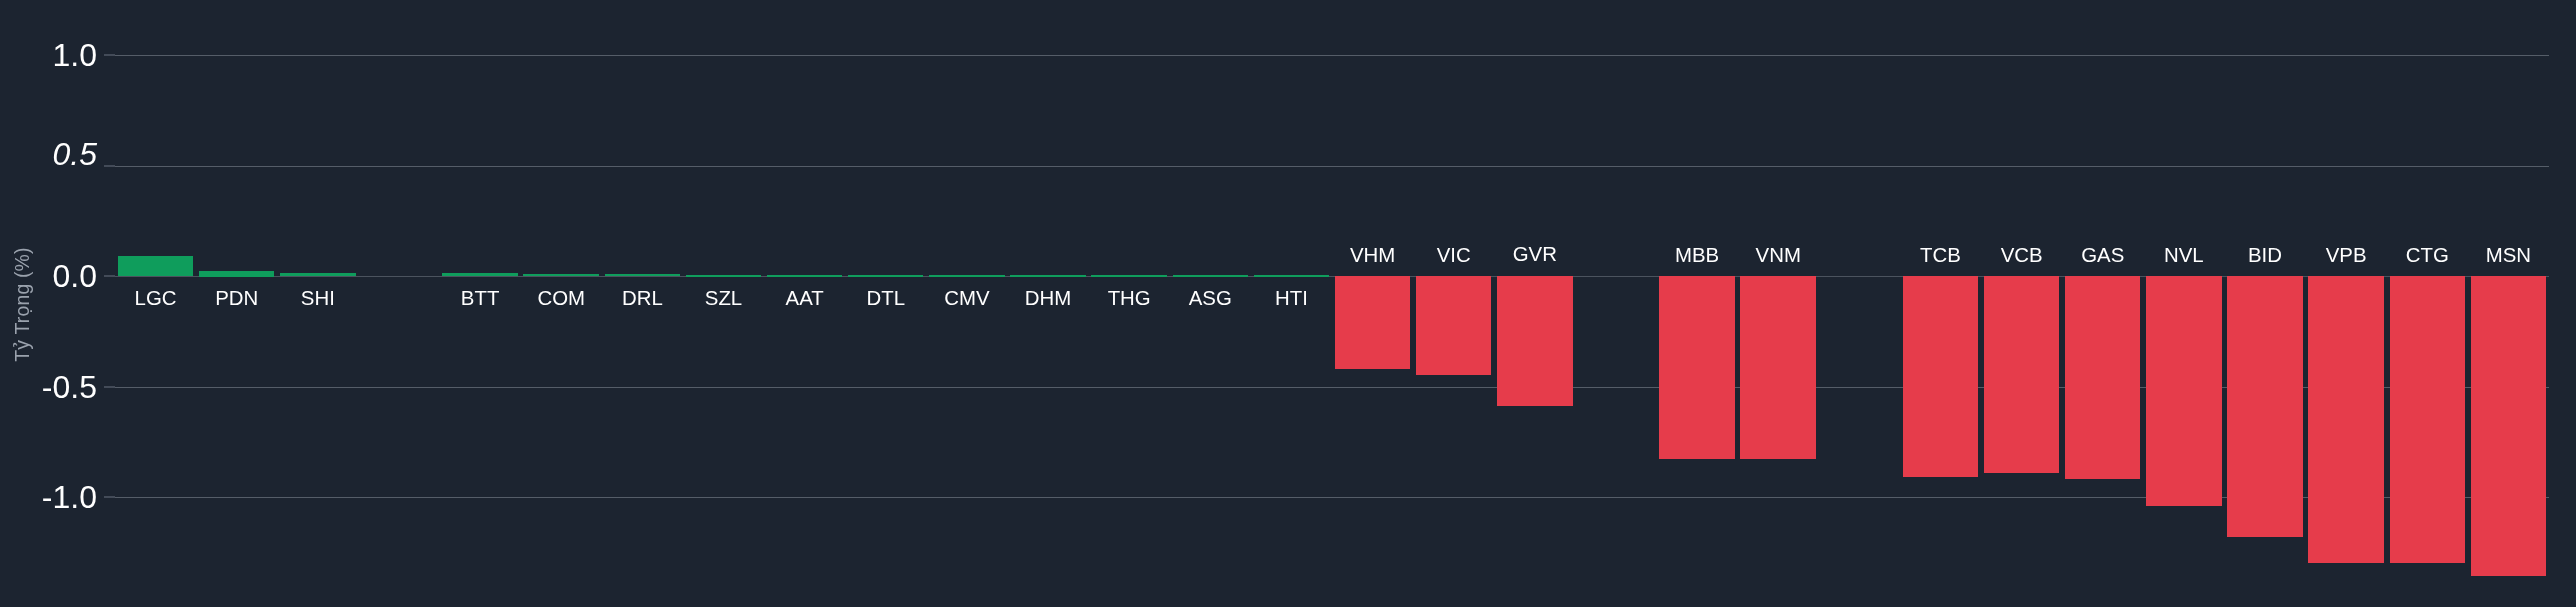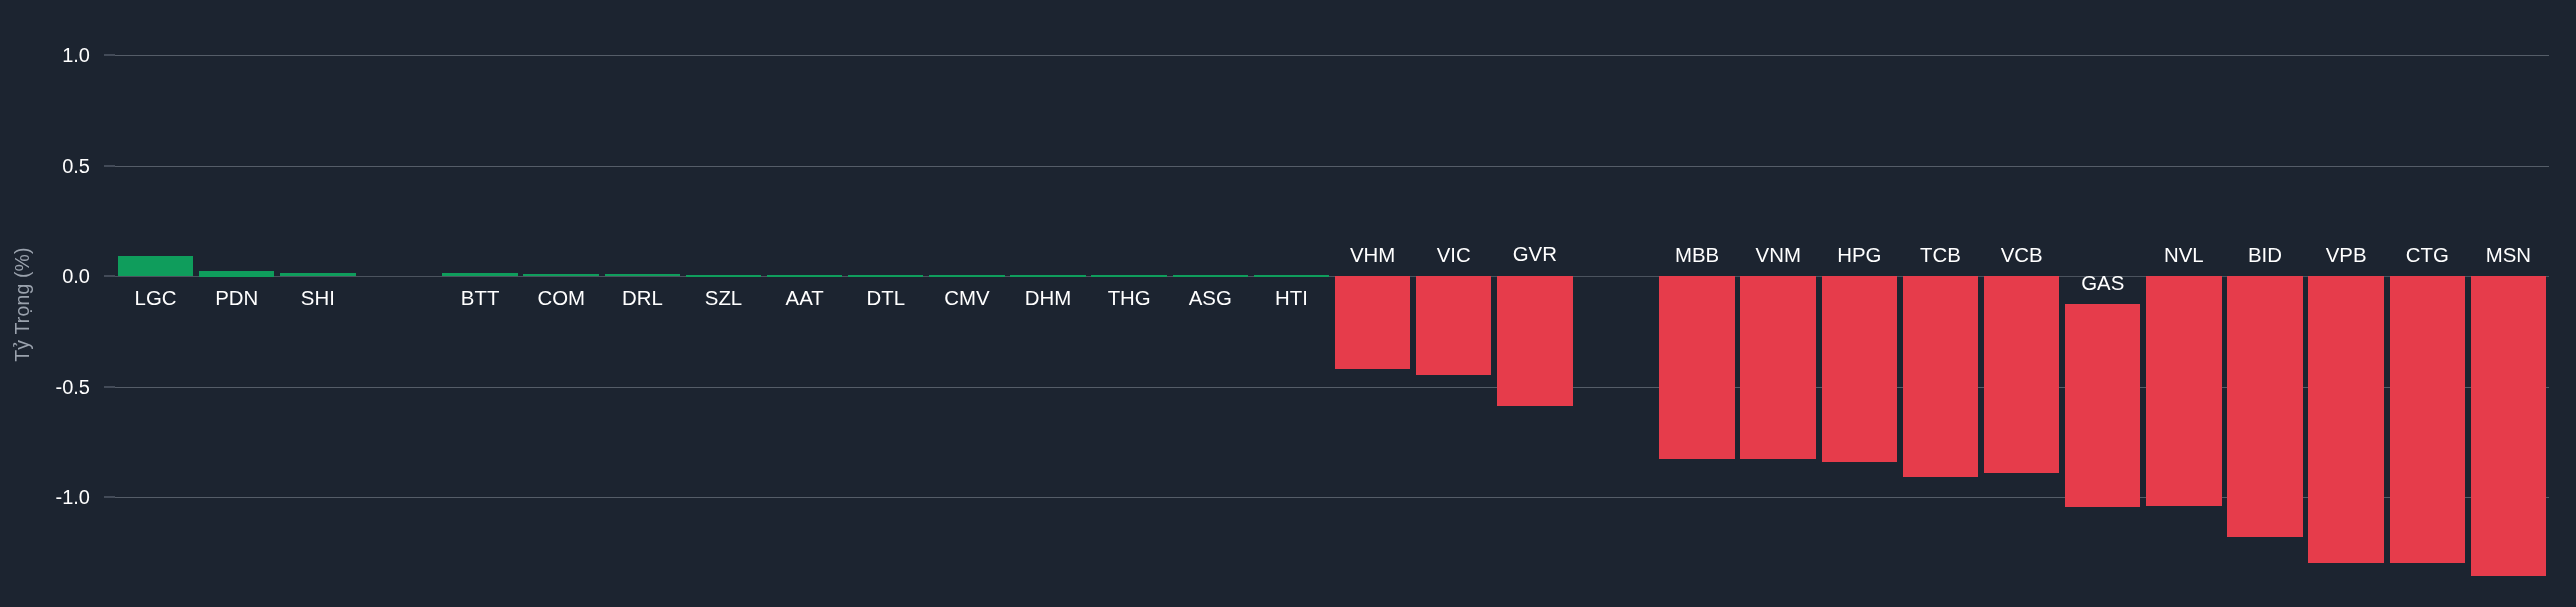--- a/index.html
+++ b/index.html
@@ -59,24 +59,24 @@
     height: 1px;
     background: #555d68;
   }
   .gridline.zero {
     background: #4b535e;
   }
 
   .tick-label {
     position: absolute;
     right: 100%;
-    margin-right: 25px;
+    margin-right: 18px;
     transform: translateY(-50%);
     color: #ffffff;
-    font-size: 20px;
+    font-size: 32px;
     white-space: nowrap;
   }
   .tick-stub {
     position: absolute;
     right: 100%;
     width: 10.7px;
     height: 1px;
     background: #6b7380;
     transform: translateY(-0.5px);
   }
@@ -121,21 +121,21 @@
     <span>Tỷ Trọng (%)</span>
   </div>
 
   <div id="plot-area">
     <div id="grid-layer">
         <div class="gridline" style="top: 55px;"></div>
         <div class="tick-stub" style="top: 55px;"></div>
         <div class="tick-label" style="top: 55px;">1.0</div>
         <div class="gridline" style="top: 166px;"></div>
         <div class="tick-stub" style="top: 166px;"></div>
-        <div class="tick-label" style="top: 166px;">0.5</div>
+        <div class="tick-label" style="top: 154px; font-style: italic;">0.5</div>
         <div class="gridline zero" style="top: 276px;"></div>
         <div class="tick-stub" style="top: 276px;"></div>
         <div class="tick-label" style="top: 276px;">0.0</div>
         <div class="gridline" style="top: 387px;"></div>
         <div class="tick-stub" style="top: 387px;"></div>
         <div class="tick-label" style="top: 387px;">-0.5</div>
         <div class="gridline" style="top: 497px;"></div>
         <div class="tick-stub" style="top: 497px;"></div>
         <div class="tick-label" style="top: 497px;">-1.0</div>
       </div>
@@ -209,33 +209,29 @@
           <div class="bar-label above" style="top: 244px;">GVR</div>
         </div>
         <div class="bar-slot" style="left: 63.3333%; width: 3.33333%;">
           <div class="bar neg" style="top: 276px; height: 183px; background: rgb(230, 60, 75);"></div>
           <div class="bar-label above" style="top: 245px;">MBB</div>
         </div>
         <div class="bar-slot" style="left: 66.6667%; width: 3.33333%;">
           <div class="bar neg" style="top: 276px; height: 183px; background: rgb(230, 60, 75);"></div>
           <div class="bar-label above" style="top: 245px;">VNM</div>
         </div>
-        <div class="bar-slot" style="left: 70%; width: 3.33333%;">
-          <div class="bar neg" style="top: 276px; height: 186px; background: rgb(230, 60, 75);"></div>
-          <div class="bar-label above" style="top: 245px;">HPG</div>
-        </div>
         <div class="bar-slot" style="left: 73.3333%; width: 3.33333%;">
           <div class="bar neg" style="top: 276px; height: 201px; background: rgb(230, 60, 75);"></div>
           <div class="bar-label above" style="top: 245px;">TCB</div>
         </div>
         <div class="bar-slot" style="left: 76.6667%; width: 3.33333%;">
           <div class="bar neg" style="top: 276px; height: 197px; background: rgb(230, 60, 75);"></div>
           <div class="bar-label above" style="top: 245px;">VCB</div>
         </div>
-        <div class="bar-slot" style="left: 80%; width: 3.33333%; margin-top: 28px;">
+        <div class="bar-slot" style="left: 80%; width: 3.33333%;">
           <div class="bar neg" style="top: 276px; height: 203px; background: rgb(230, 60, 75);"></div>
           <div class="bar-label above" style="top: 245px;">GAS</div>
         </div>
         <div class="bar-slot" style="left: 86.6667%; width: 3.33333%;">
           <div class="bar neg" style="top: 276px; height: 261px; background: rgb(230, 60, 75);"></div>
           <div class="bar-label above" style="top: 245px;">BID</div>
         </div>
         <div class="bar-slot" style="left: 83.3333%; width: 3.33333%;">
           <div class="bar neg" style="top: 276px; height: 230px; background: rgb(230, 60, 75);"></div>
           <div class="bar-label above" style="top: 245px;">NVL</div>

